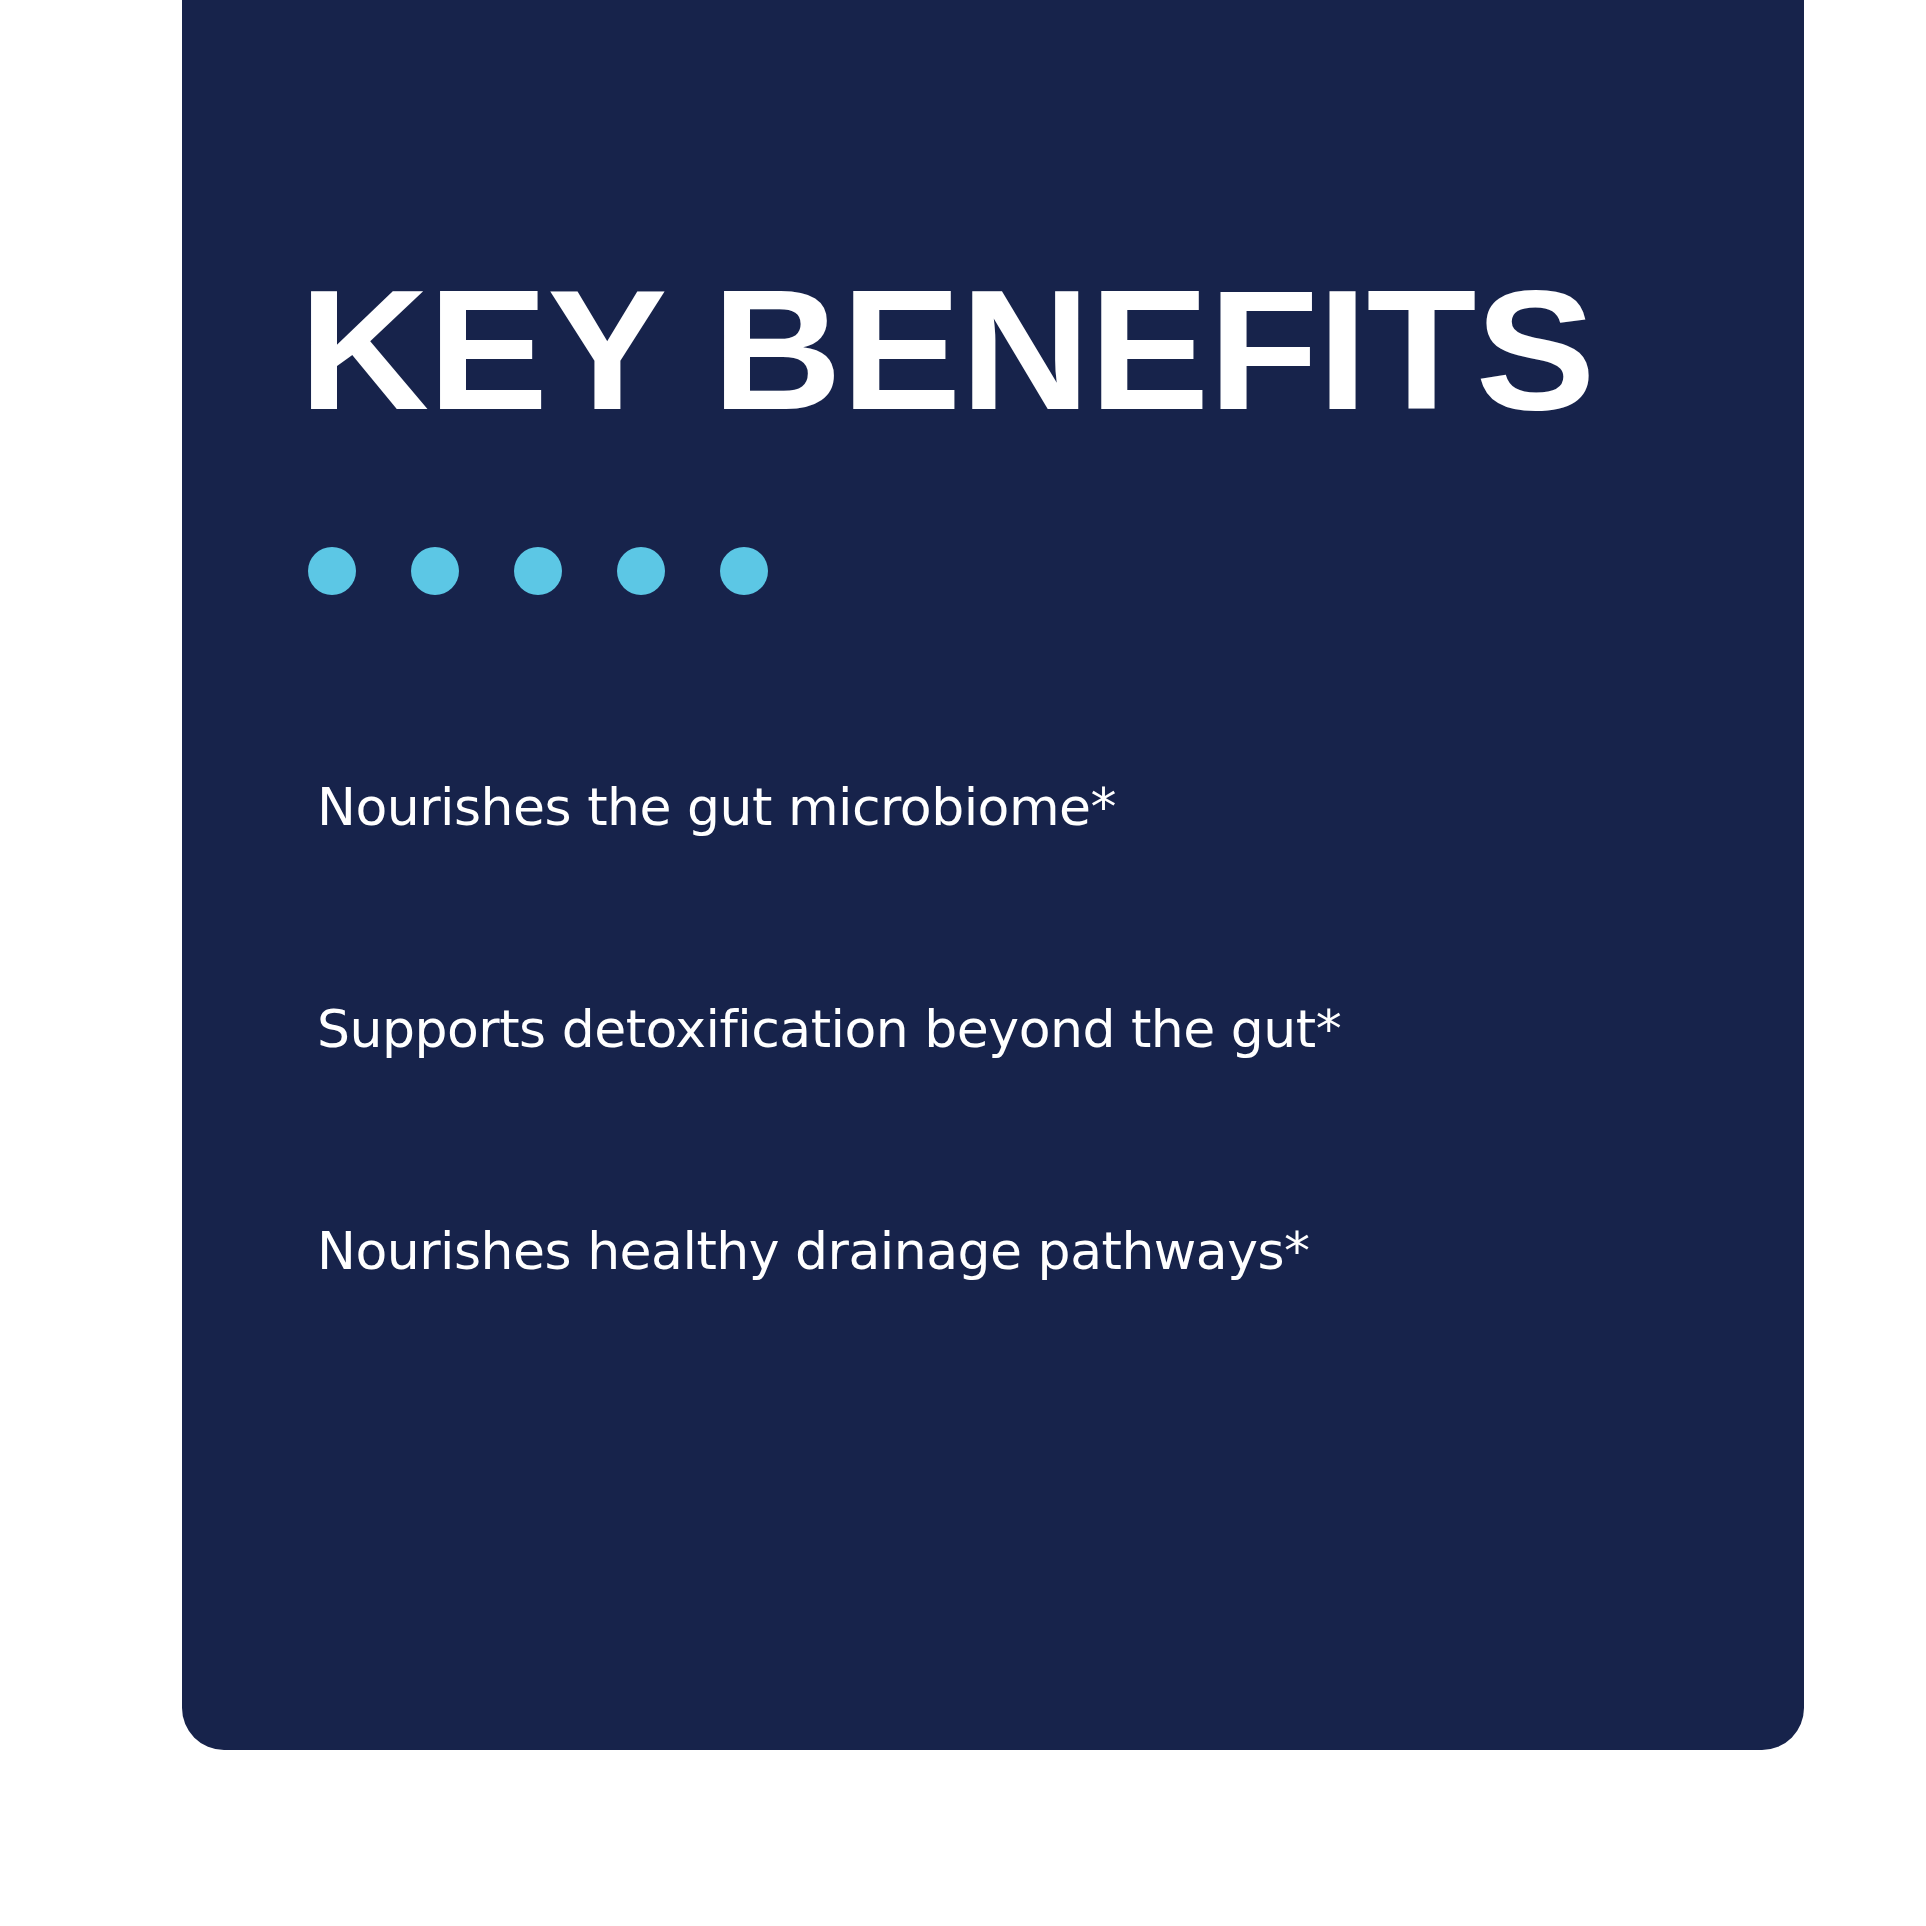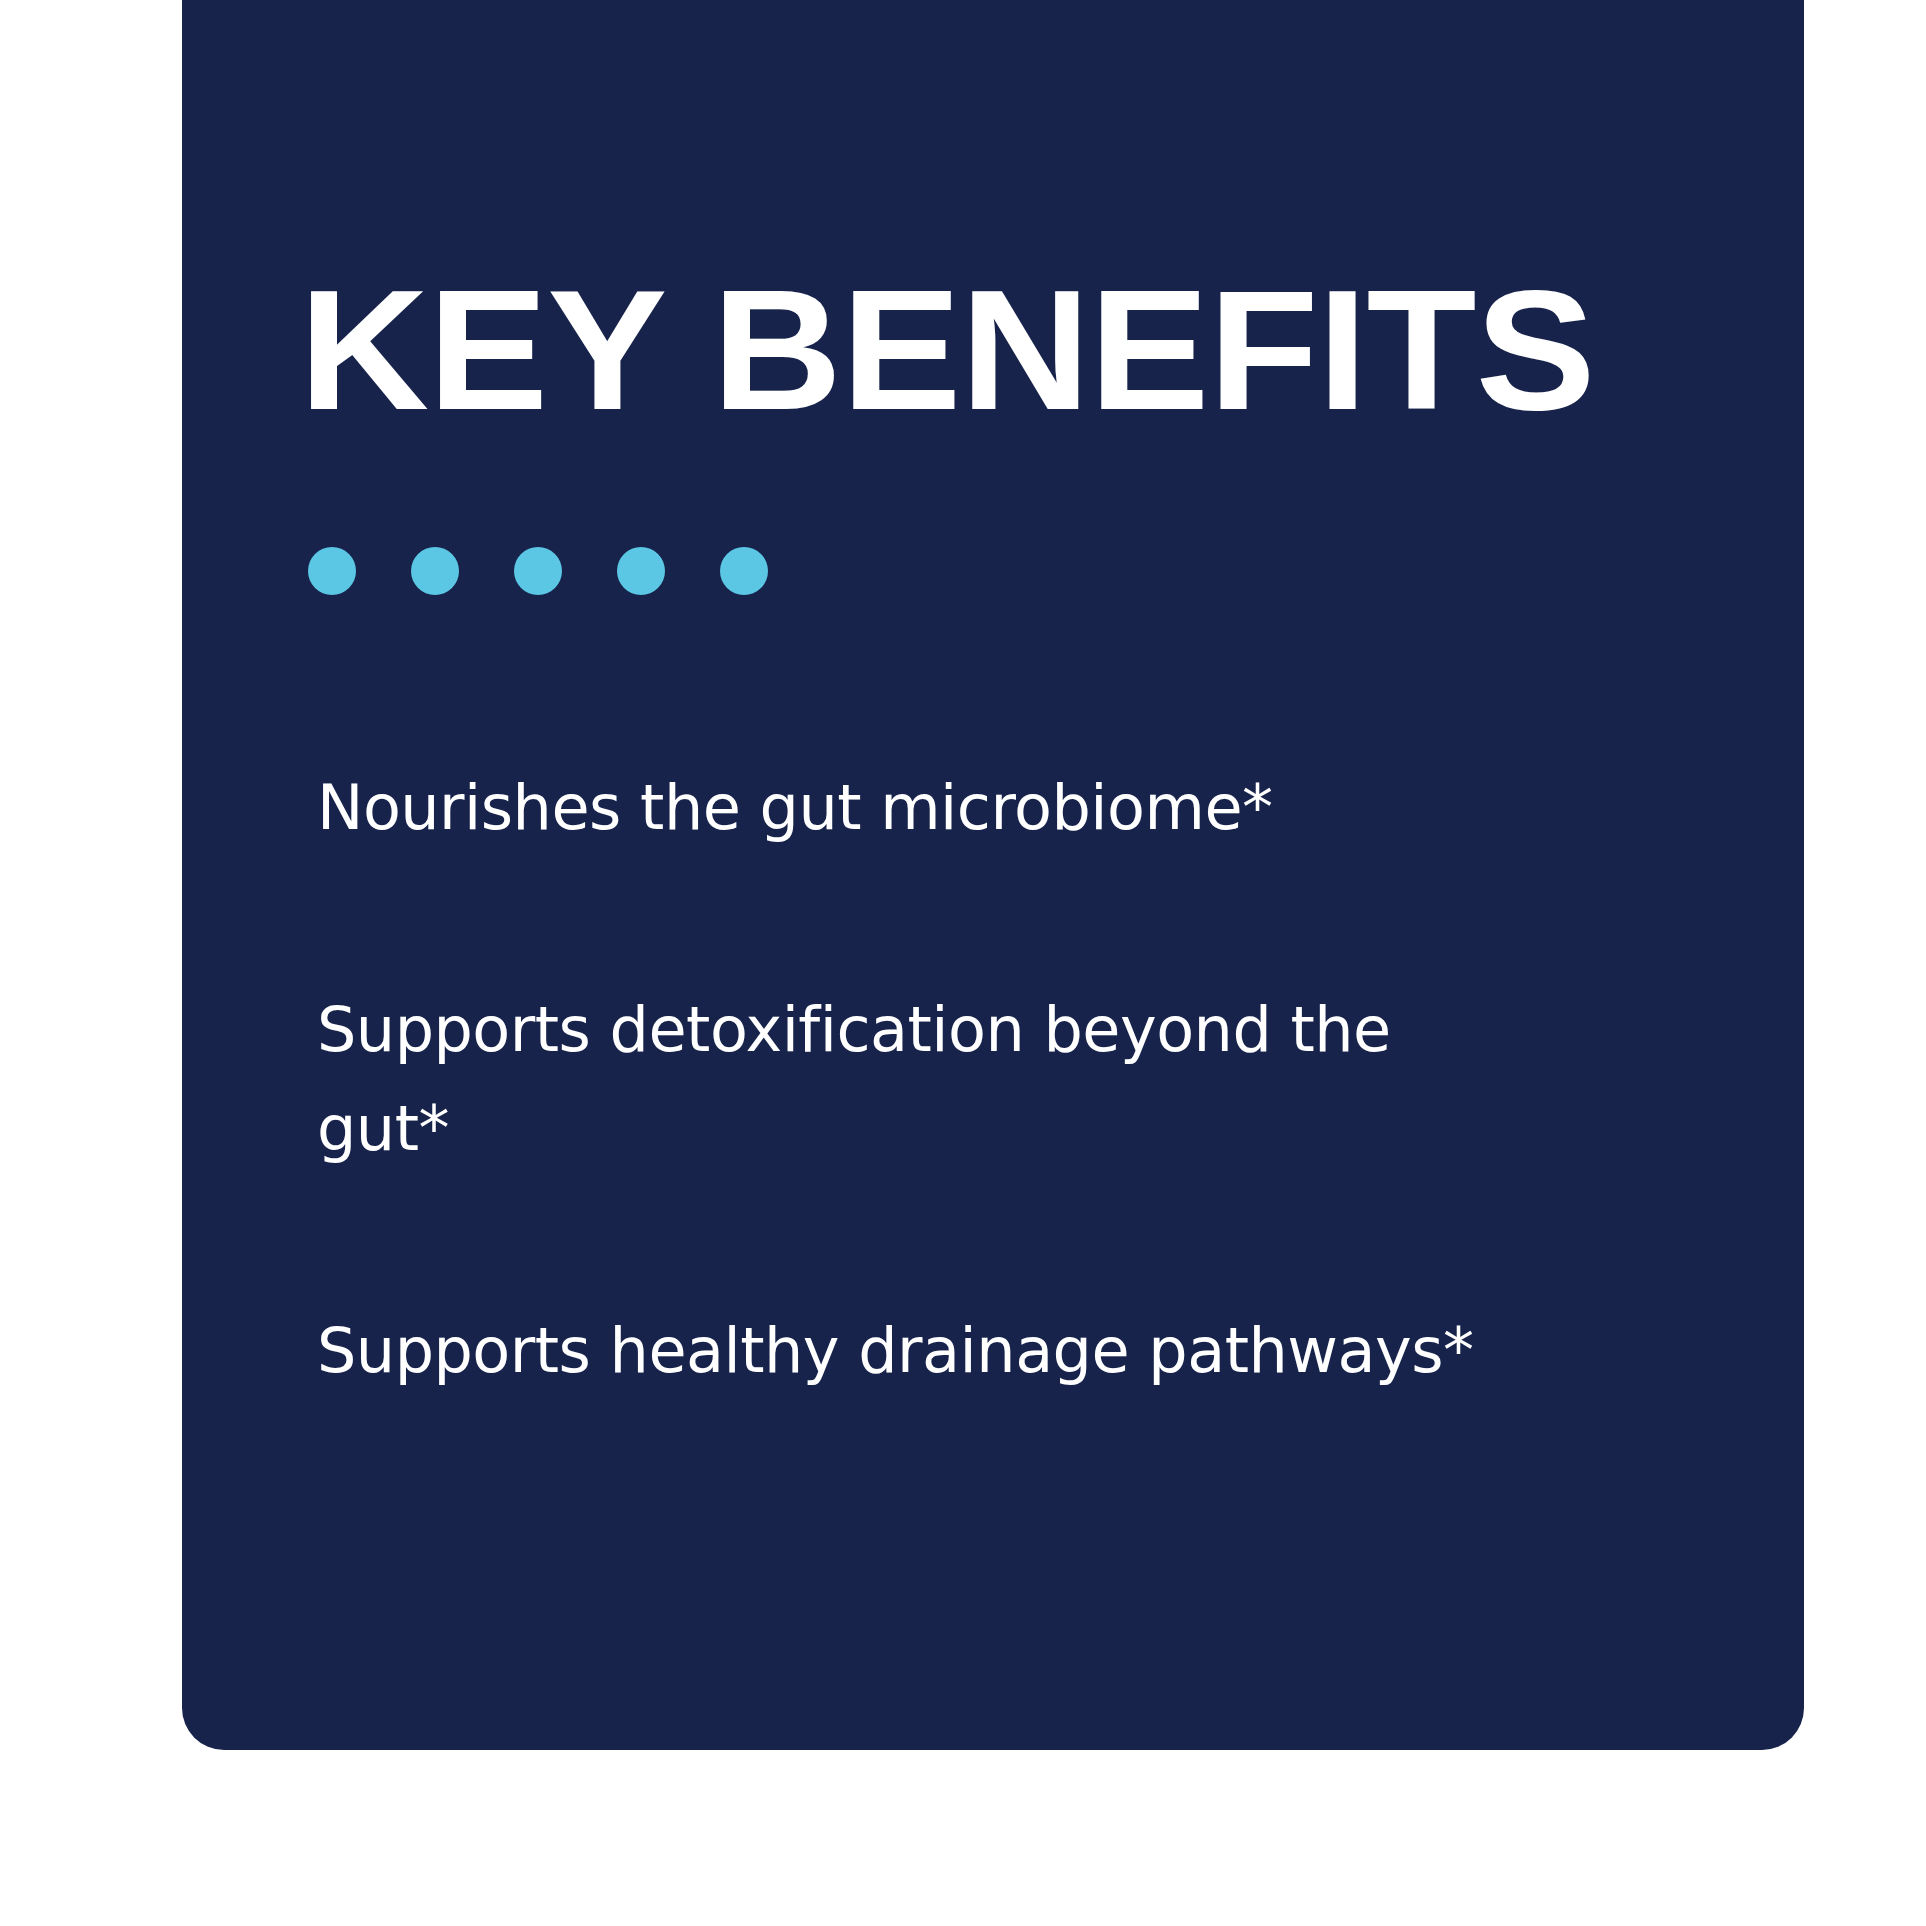--- a/index.html
+++ b/index.html
@@ -70,21 +70,21 @@
     position: absolute;
     left: 135px;                
     top: 778px;
     width: 1168px;
   }
 
   .benefit-item {
     color: #ffffff;
     font-family: "DejaVu Sans", "Liberation Sans", sans-serif;
     font-weight: 400;
-    font-size: 62px;
+    font-size: 52px;
     line-height: 99px;
     letter-spacing: -0.5px;
     margin: 0 0 123px 0;
   }
 
   .benefit-item:last-child {
     margin-bottom: 0;
   }
 </style>
 </head>
@@ -100,19 +100,19 @@
       <span class="dot"></span>
       <span class="dot"></span>
       <span class="dot"></span>
       <span class="dot"></span>
       <span class="dot"></span>
     </div>
 
     <div id="benefits-list">
       <p class="benefit-item">Nourishes the gut microbiome*</p>
       <p class="benefit-item">Supports detoxification beyond the gut*</p>
-      <p class="benefit-item">Supports healthy drainage pathways*</p>
+      <p class="benefit-item">Nourishes healthy drainage pathways*</p>
     </div>
 
   </section>
 
 </div>
 
 
 </body></html>

